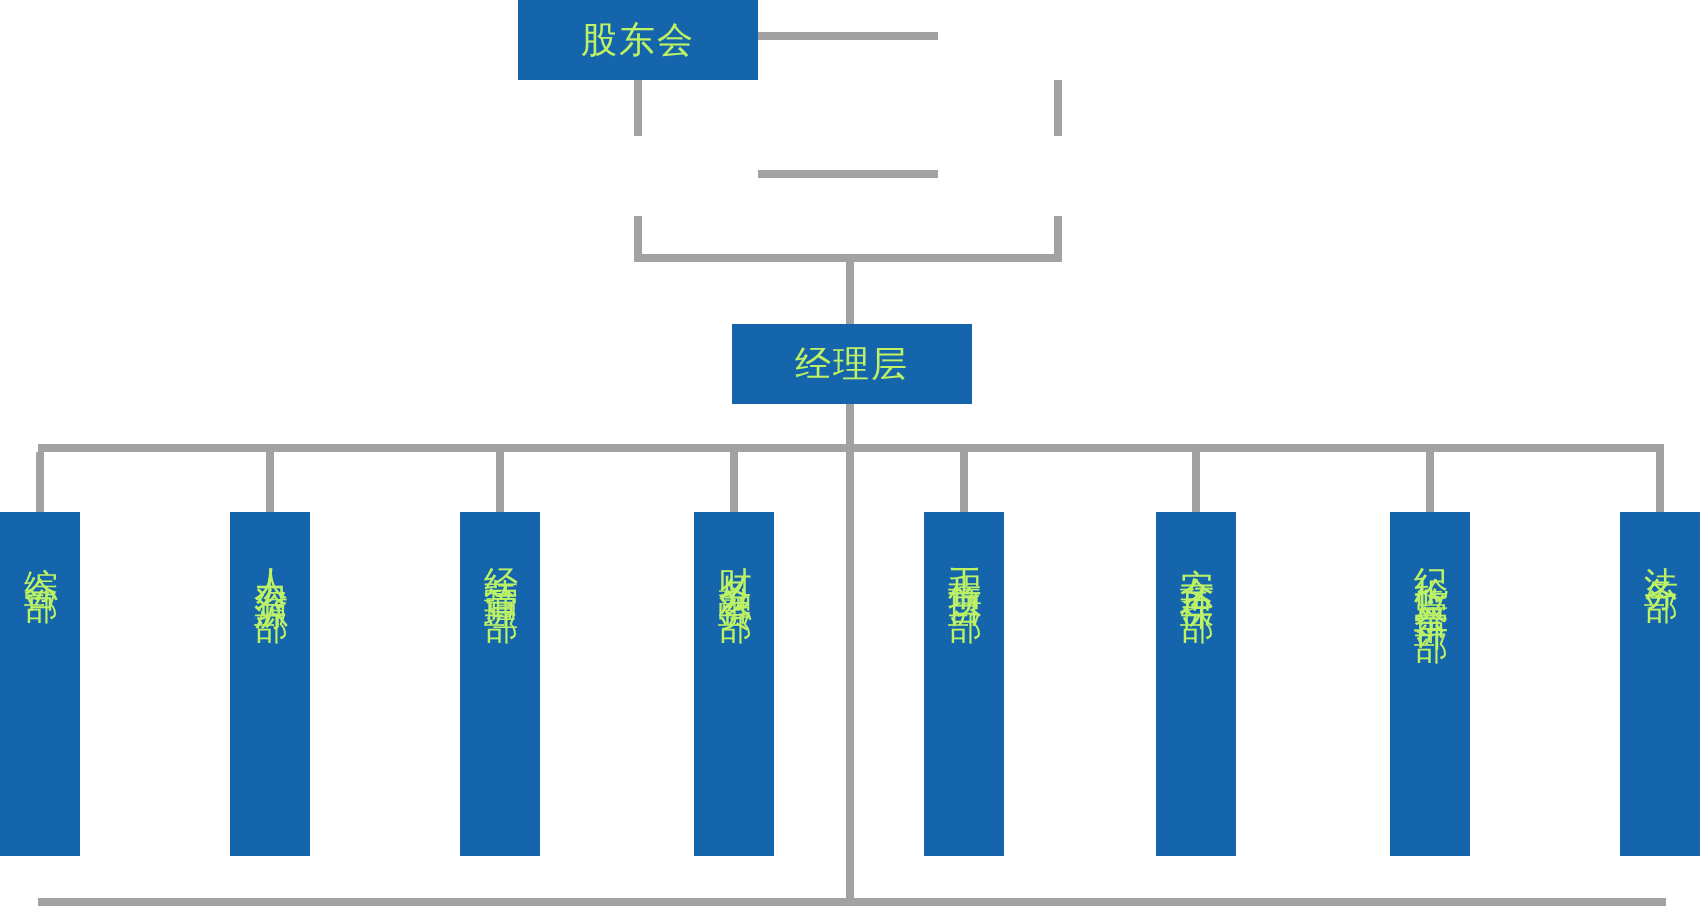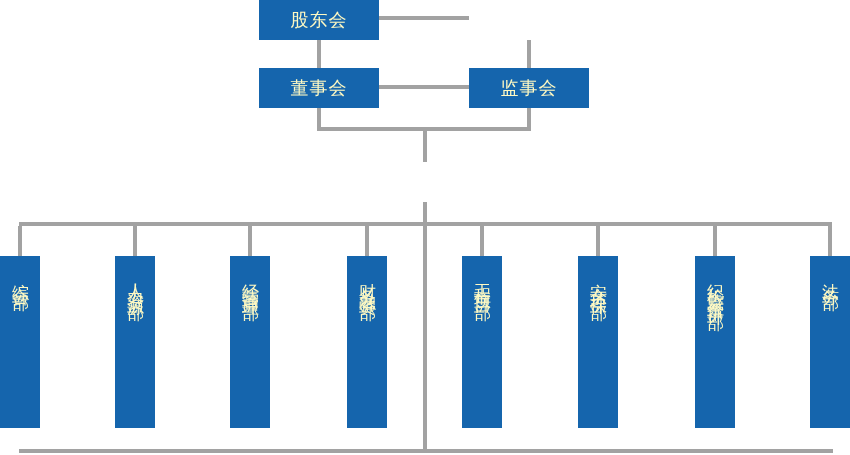--- a/index.html
+++ b/index.html
@@ -11,21 +11,21 @@
   .chart {
     position: relative;
     width: 850px;
     height: 455px;
     background: #ffffff;
     overflow: hidden;
   }
   .box {
     position: absolute;
     background: #1565AD;
-    color: #fef9c3;
+    color: #bef264;
     box-sizing: border-box;
   }
   .box.h {
     width: 120px;
     height: 40px;
     line-height: 40px;
     text-align: center;
     font-size: 18px;
     letter-spacing: 1px;
   }
@@ -73,27 +73,24 @@
   <div class="line v" style="left:480px; top:226px; height:30px;"></div>
   <div class="line v" style="left:596px; top:226px; height:30px;"></div>
   <div class="line v" style="left:713px; top:226px; height:30px;"></div>
   <div class="line v" style="left:828px; top:226px; height:30px;"></div>
   <div class="line h" style="left:19px;  top:449px; width:814px;"></div>
 
   <div class="box h" style="left:259px; top:0;">
     <span>股东会</span>
   </div>
 
-  <div class="box h" style="left:259px; top:68px;">
-    <span>董事会</span>
+
+  <div class="box h" style="left:366px; top:162px;">
+    <span>经理层</span>
   </div>
-  <div class="box h" style="left:469px; top:68px;">
-    <span>监事会</span>
-  </div>
-
 
   <div class="box v" style="left:0;">
     <span>综合部</span>
   </div>
   <div class="box v" style="left:115px;">
     <span>人力资源部</span>
   </div>
   <div class="box v" style="left:230px;">
     <span>经营管理部</span>
   </div>

